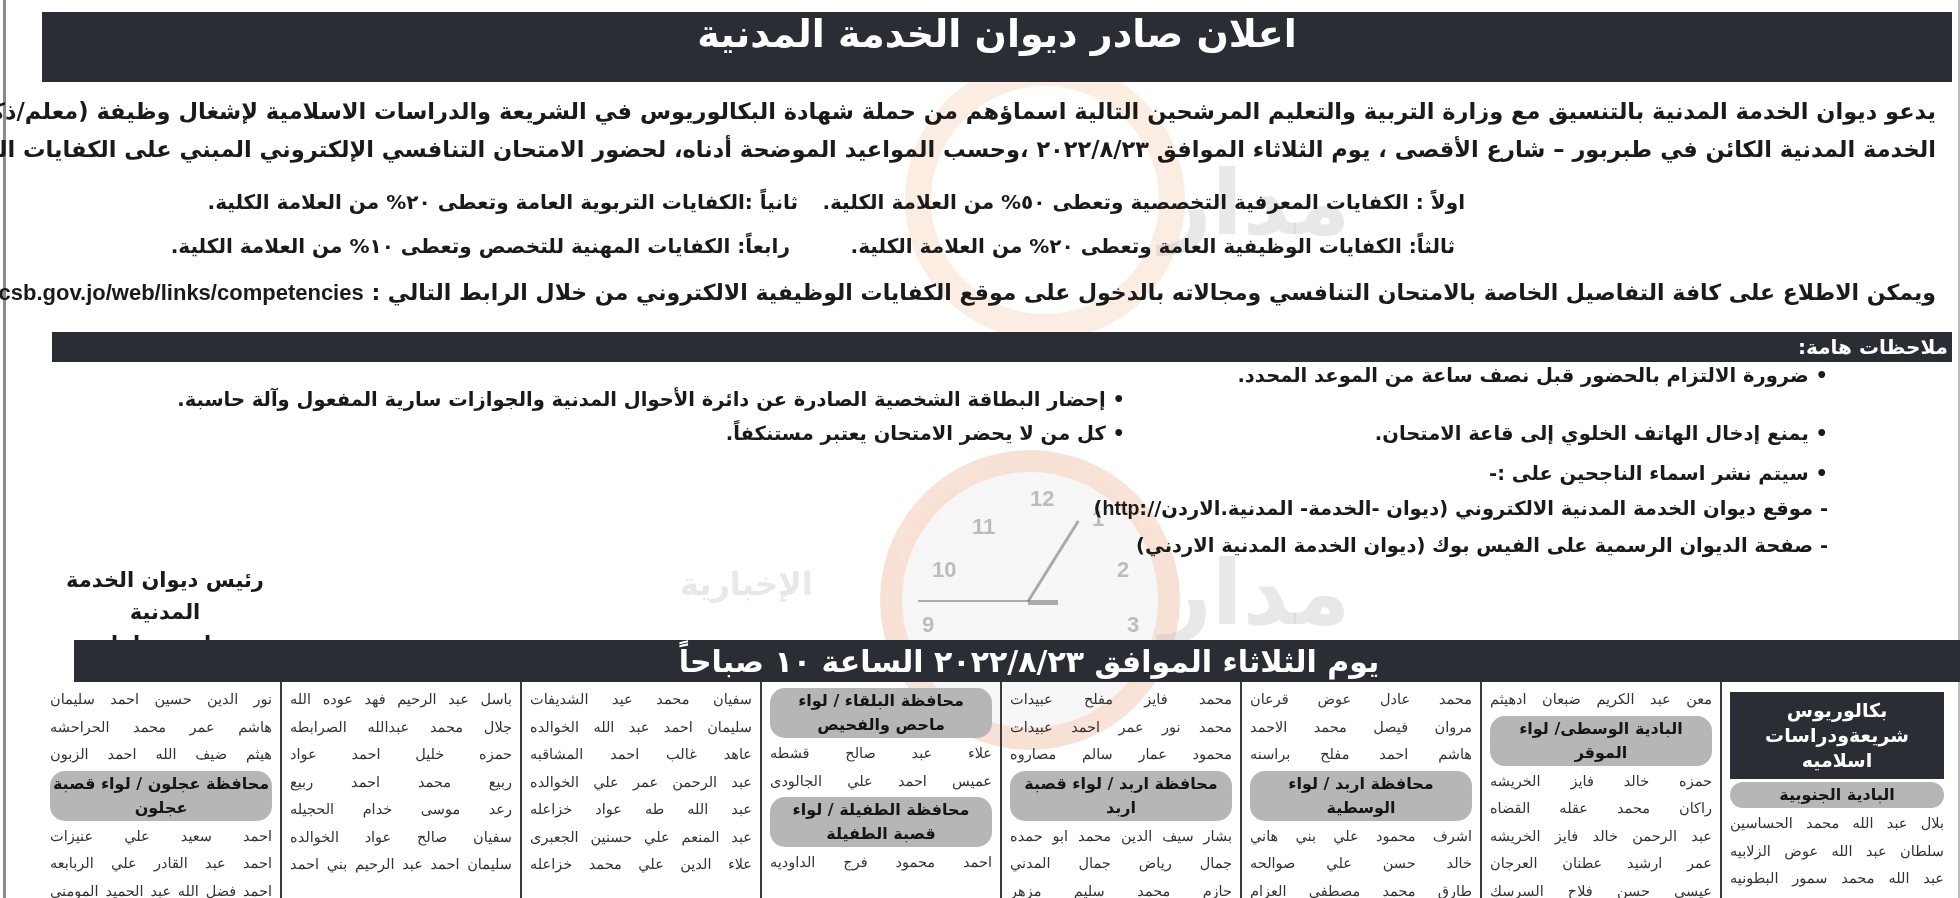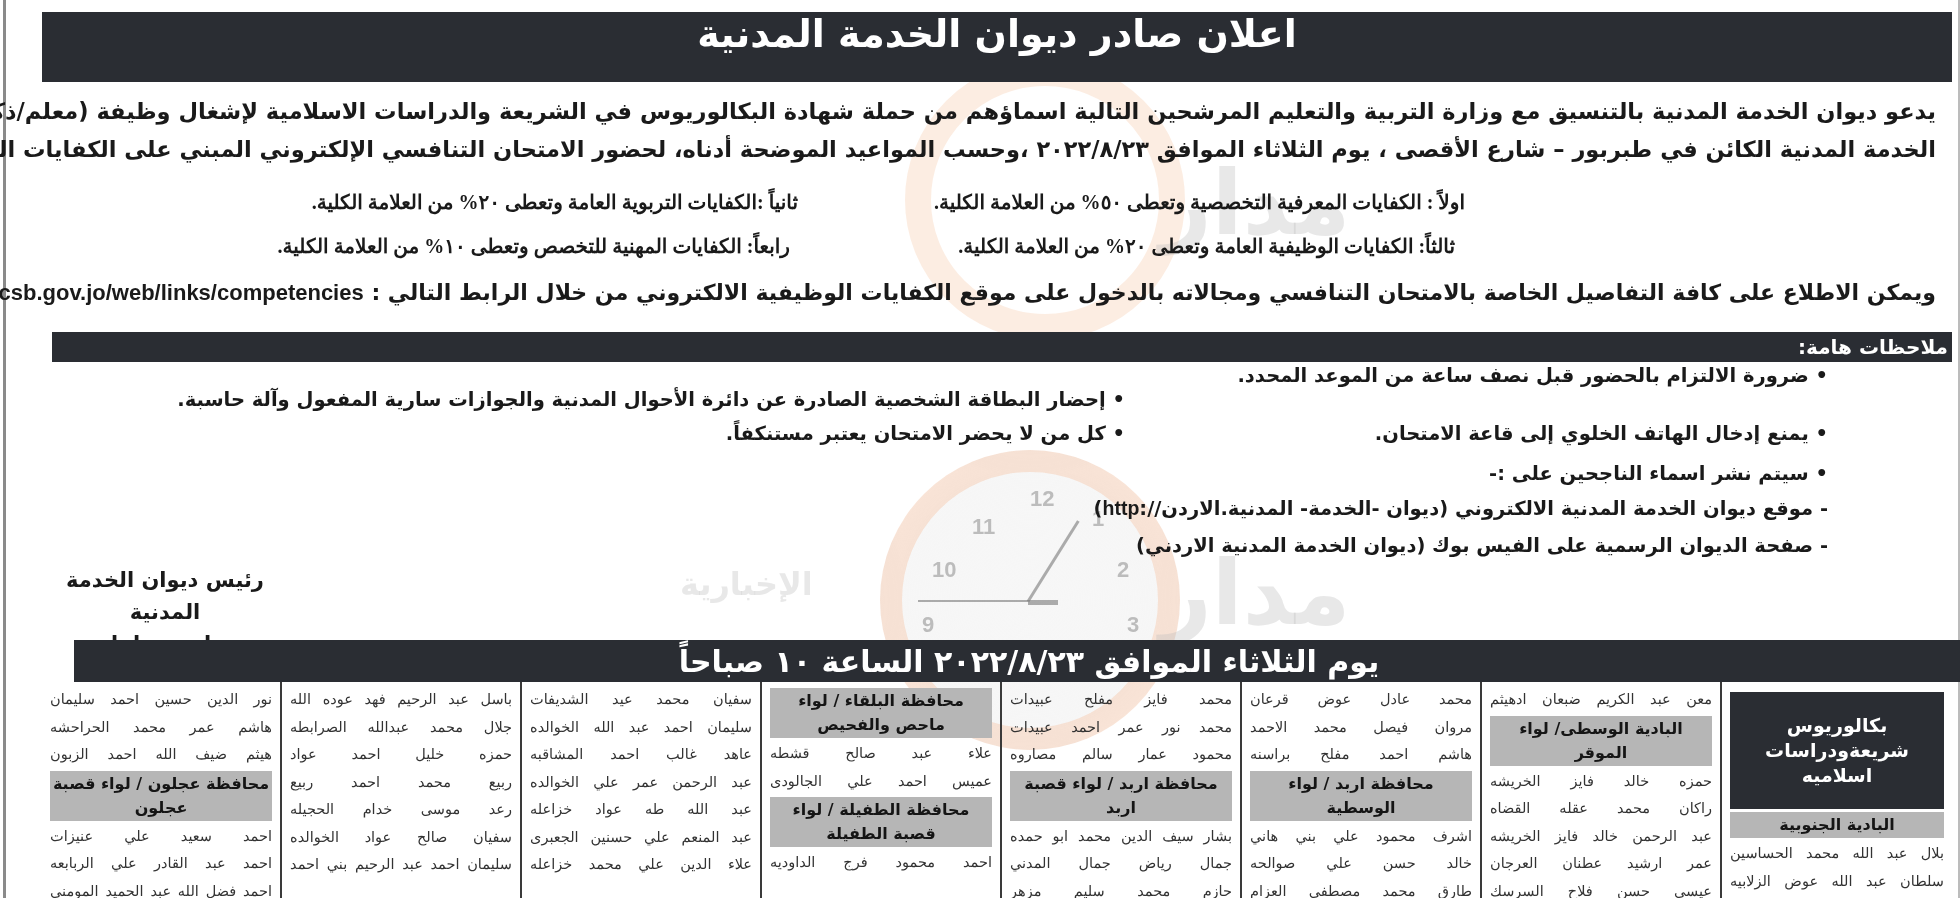--- a/index.html
+++ b/index.html
@@ -21,21 +21,21 @@
   .wm-ring { left:905px; top:60px; width:280px; height:280px; border-radius:50%;
     border:26px solid rgba(245,190,150,0.28); box-sizing:border-box; }
 
   .title-bar {
     position:absolute; left:42px; top:12px; width:1910px; height:70px;
     background:#2a2d33; color:#fff; display:flex; justify-content:center;
     font-size:38px; font-weight:bold; direction:rtl; z-index:2;
   }
   .intro { position:absolute; right:24px; top:92px; width:1900px; direction:rtl; z-index:2; }
   .intro p { margin:0; font-size:22.5px; font-weight:bold; line-height:38px; text-align:justify; white-space:nowrap; }
-  .criteria { position:absolute; direction:rtl; font-size:20px; font-weight:bold; z-index:2; white-space:nowrap;font-family:Liberation Serif, serif; }
+  .criteria { position:absolute; direction:rtl; font-size:20px; font-weight:bold; z-index:2; white-space:nowrap; }
   .link-line { position:absolute; right:24px; top:280px; direction:rtl; font-size:22px; font-weight:bold; z-index:2; white-space:nowrap; }
   .link-line .url { direction:ltr; unicode-bidi:embed; font-family:"Liberation Sans", sans-serif; }
 
   .notes-bar {
     position:absolute; left:52px; top:332px; width:1900px; height:30px;
     background:#2a2d33; color:#fff; direction:rtl; font-size:20px; font-weight:bold;
     display:flex; align-items:center; padding-right:4px; box-sizing:border-box; z-index:2;
   }
   .note { position:absolute; direction:rtl; font-size:19.5px; font-weight:bold; z-index:2; white-space:nowrap; }
   .note .url { font-family:"Liberation Sans", sans-serif; direction:ltr; unicode-bidi:embed; }
@@ -46,22 +46,22 @@
     position:absolute; left:42px; top:640px; width:1910px; height:42px;
     background:#2a2d33; color:#fff; display:flex; align-items:center; justify-content:center;
     font-size:30px; font-weight:bold; direction:rtl; z-index:2;margin-left:32px;
   }
 
   .cols { position:absolute; left:42px; top:682px; width:1910px; height:216px; display:flex; flex-direction:row-reverse; z-index:2; }
   .col { height:100%; box-sizing:border-box; border-left:2px solid #3a3a3a; padding:4px 8px 0 8px; direction:rtl; overflow:hidden; }
   .col:last-child { border-left:none; }
   .name-row { font-size:14.5px; line-height:27.5px; color:#333; display:flex; justify-content:space-between; white-space:nowrap; font-family:"DejaVu Serif", serif; }
   .name-row span { display:inline-block; }
-  .sub-head { background:#b6b6b6; color:#151515; font-weight:bold; font-size:16px; text-align:center; line-height:24px; padding:1px 2px; margin:2px 0; }
-  .main-head { background:#2a2d33; color:#fff; font-weight:bold; font-size:19px; text-align:center; line-height:25px; padding:21px 2px; margin:6px 0 3px 0; }
+  .sub-head { background:#b6b6b6; color:#151515; font-weight:bold; font-size:16px; text-align:center; line-height:24px; padding:1px 2px; margin:2px 0;border-radius:15px; }
+  .main-head { background:#2a2d33; color:#fff; font-weight:bold; font-size:19px; text-align:center; line-height:25px; padding:6px 2px; margin:6px 0 3px 0; }
 </style>
 </head>
 <body>
 
 <div class="frame-left"></div>
 <div class="frame-right"></div>
 
 <div class="wm wm-ring"></div>
 <div class="wm wm-clock">
   <span style="left:128px;top:14px;">12</span>

